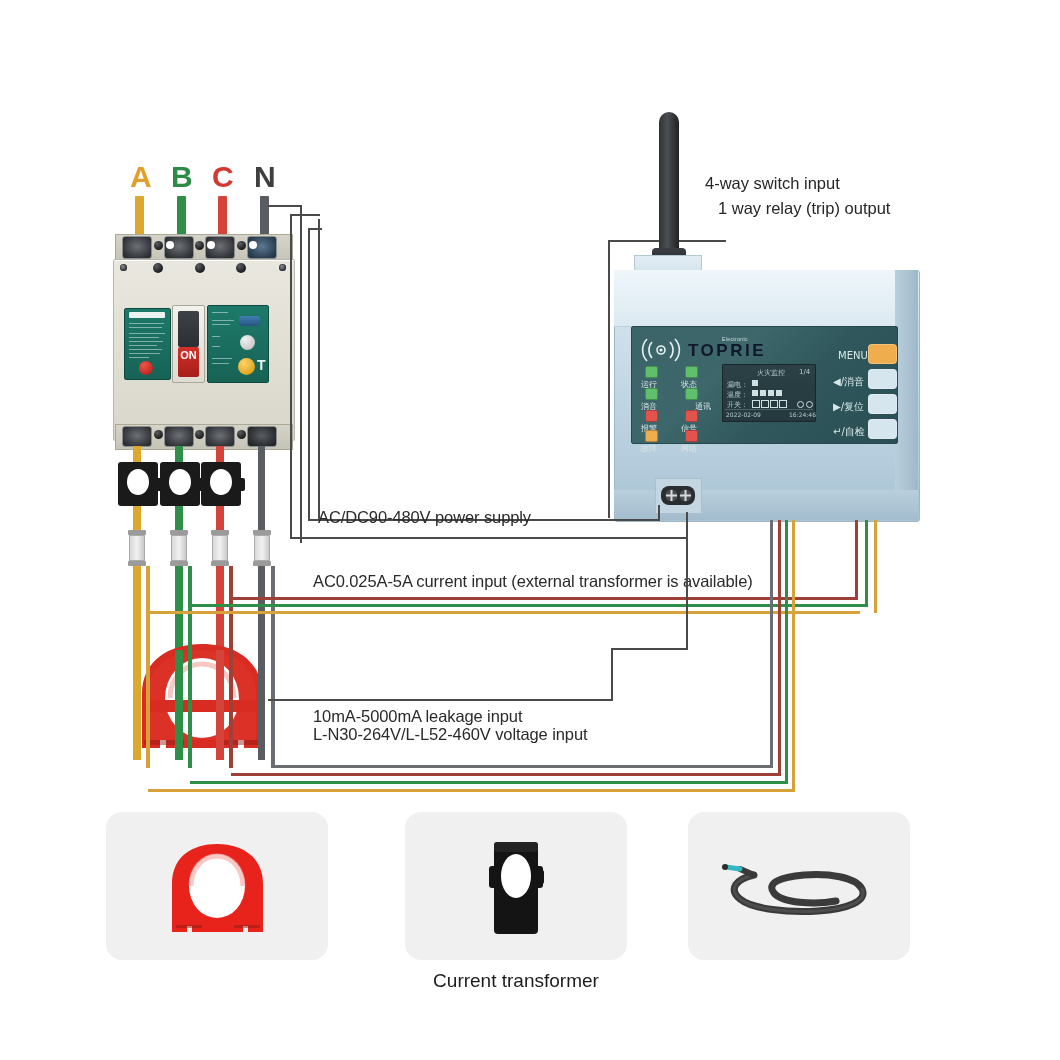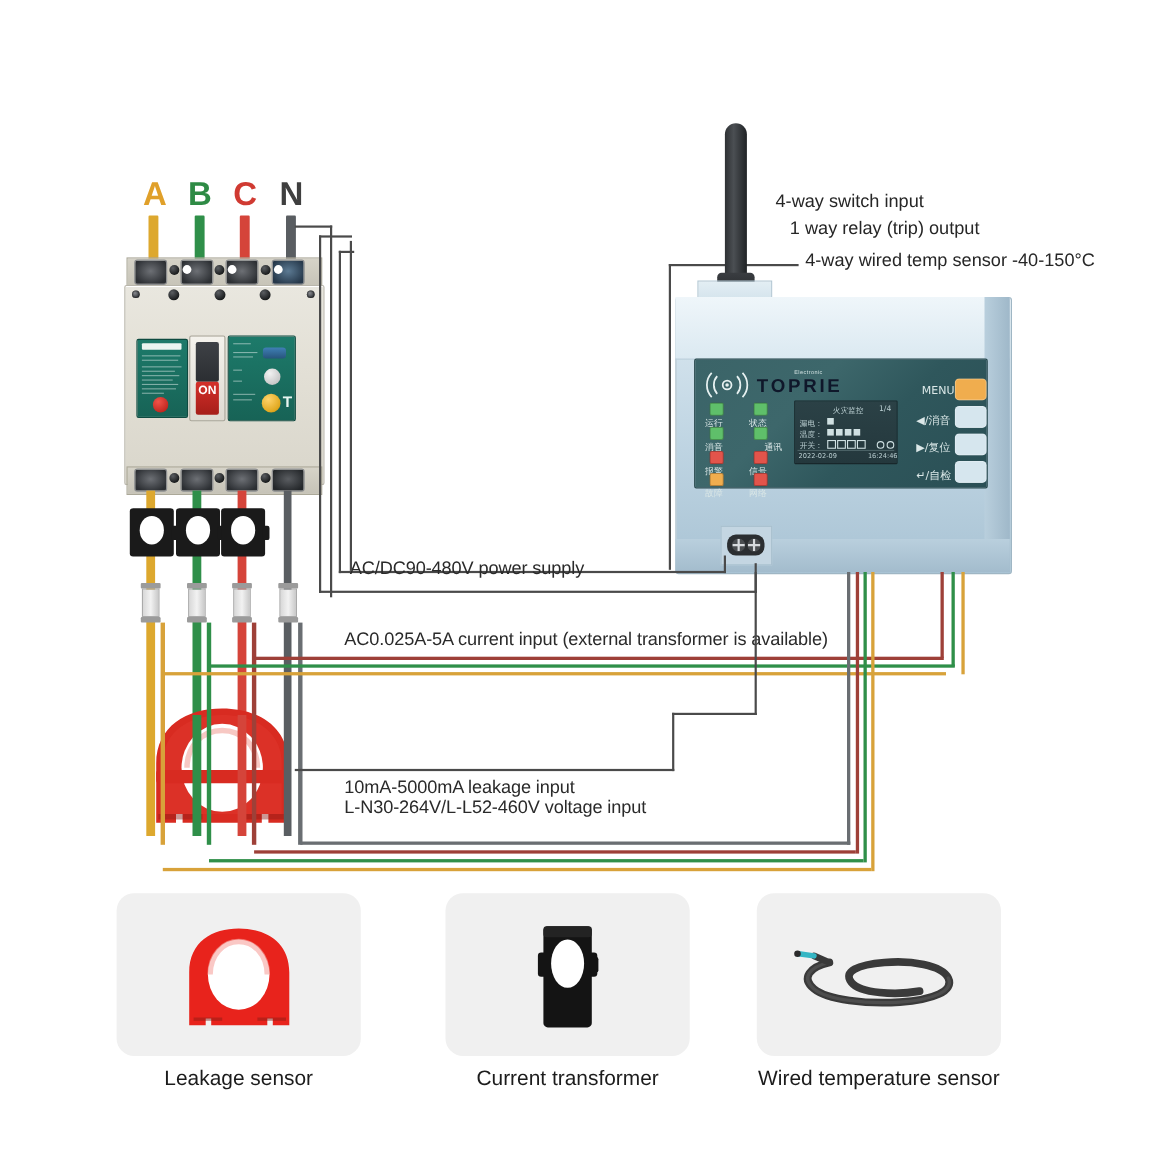--- a/index.html
+++ b/index.html
@@ -249,21 +249,20 @@
 
   <div class="abs" style="left:142px;top:700px;width:120px;height:12px;background:#d82b21;border-radius:3px;"></div>
 
   <div class="w abs" style="left:133px;top:650px;width:8px;height:110px;background:#dda82e;"></div>
   <div class="w abs" style="left:175px;top:650px;width:8px;height:110px;background:#2f8f49;"></div>
   <div class="w abs" style="left:216px;top:650px;width:8px;height:110px;background:#d5443a;"></div>
   <div class="w abs" style="left:258px;top:650px;width:7px;height:110px;background:#5a5e62;"></div>
 
   <div class="abs anno-top" style="left:705px;top:174px;">4-way switch input</div>
   <div class="abs anno-top" style="left:718px;top:199px;">1 way relay (trip) output</div>
-  <div class="abs anno-top" style="left:732px;top:228px;">4-way wired temp sensor -40-150°C</div>
 
   <div class="lead" style="left:608px;top:240px;width:2px;height:278px;"></div>
   <div class="lead" style="left:608px;top:240px;width:118px;height:2px;"></div>
 
   <div class="abs" style="left:659px;top:112px;width:20px;height:150px;border-radius:10px 10px 3px 3px;
        background:linear-gradient(90deg,#2e3134,#4b4f53 40%,#1f2225);"></div>
   <div class="abs" style="left:652px;top:248px;width:34px;height:22px;border-radius:4px;
        background:linear-gradient(180deg,#3a3d41,#232629);"></div>
   <div class="abs" style="left:634px;top:255px;width:66px;height:22px;
        background:linear-gradient(180deg,#e3eef4,#cfe0ea);border:1px solid #b4c8d4;"></div>
@@ -410,36 +409,34 @@
 
   <div class="card" style="left:106px;top:812px;width:222px;height:148px;"></div>
   <svg class="abs" style="left:160px;top:840px;width:115px;height:95px;" viewBox="0 0 115 95">
     <path d="M12 92 L12 44 C12 16 33 4 57 4 C81 4 103 16 103 44 L103 92
              L88 92 L88 86 L83 86 L83 92 L32 92 L32 86 L27 86 L27 92 Z" fill="#e8231c"></path>
     <ellipse cx="57" cy="46" rx="28" ry="32" fill="#ffffff"></ellipse>
     <path d="M31 46 C31 28 43 16 57 16 C71 16 83 28 83 46" fill="none" stroke="#f6a49e" stroke-width="5" opacity="0.6"></path>
     <rect x="16" y="85" width="26" height="3" fill="#8d1b13" opacity="0.5"></rect>
     <rect x="74" y="85" width="26" height="3" fill="#8d1b13" opacity="0.5"></rect>
   </svg>
-  <div class="card-cap" style="left:106px;top:970px;width:222px;">Leakage sensor</div>
 
   <div class="card" style="left:405px;top:812px;width:222px;height:148px;"></div>
   <svg class="abs" style="left:480px;top:838px;width:72px;height:100px;" viewBox="0 0 72 100">
     <rect x="14" y="4" width="44" height="92" rx="4" fill="#141414"></rect>
     <rect x="9" y="28" width="54" height="22" rx="3" fill="#141414"></rect>
     <ellipse cx="36" cy="38" rx="15" ry="22" fill="#ffffff"></ellipse>
     <rect x="56" y="32" width="8" height="14" rx="2" fill="#141414"></rect>
     <rect x="14" y="4" width="44" height="10" rx="3" fill="#232323"></rect>
   </svg>
   <div class="card-cap" style="left:405px;top:970px;width:222px;">Current transformer</div>
 
   <div class="card" style="left:688px;top:812px;width:222px;height:148px;"></div>
   <svg class="abs" style="left:718px;top:855px;width:165px;height:70px;" viewBox="0 0 165 70">
     <path d="M36 20 C18 24 10 34 22 44 C34 54 70 58 100 56 C130 54 150 46 144 34
              C138 22 110 18 86 20 C62 22 48 28 56 38 C64 48 96 50 118 46" fill="none" stroke="#3a3a3a" stroke-width="7" stroke-linecap="round"></path>
     <path d="M36 20 C18 24 10 34 22 44 C34 54 70 58 100 56 C130 54 150 46 144 34" fill="none" stroke="#4d4d4d" stroke-width="3" stroke-linecap="round"></path>
     <path d="M36 20 L22 14" stroke="#3a3a3a" stroke-width="6" stroke-linecap="round"></path>
     <path d="M22 14 L8 12" stroke="#35b6c4" stroke-width="5" stroke-linecap="round"></path>
     <circle cx="7" cy="12" r="3" fill="#2b2b2b"></circle>
   </svg>
-  <div class="card-cap" style="left:688px;top:970px;width:222px;">Wired temperature sensor</div>
 
 </div>
 
 </body></html>

